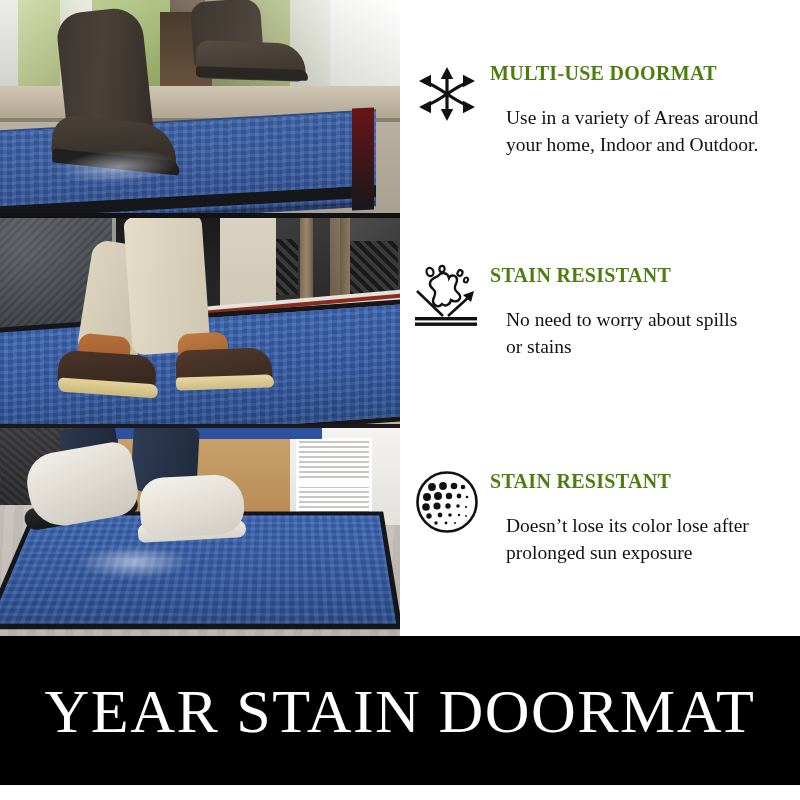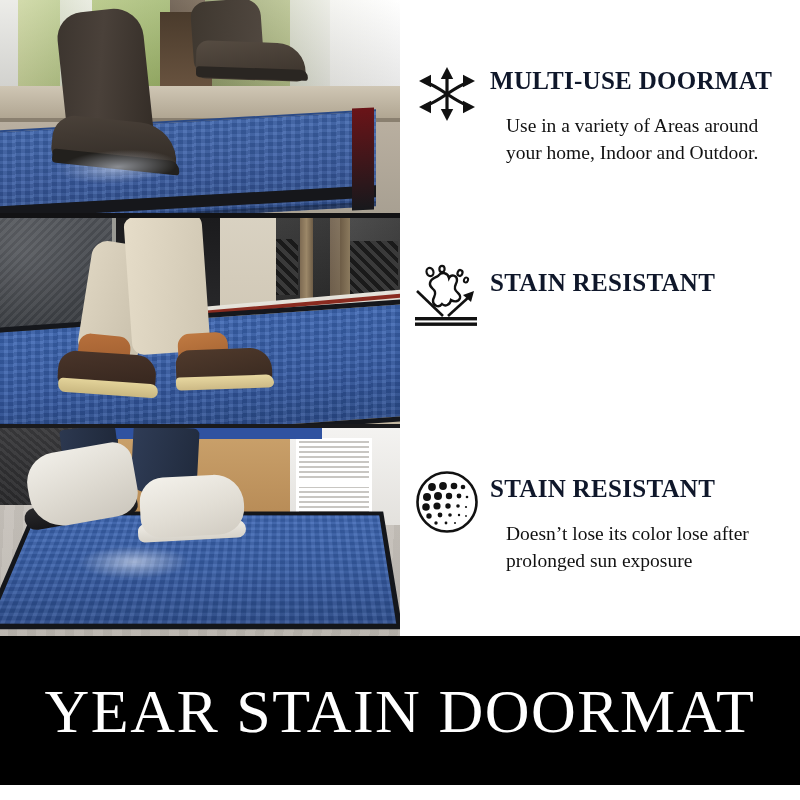--- a/index.html
+++ b/index.html
@@ -393,25 +393,25 @@
     padding-top: 4px;
   }
   .feature-text {
     flex: 1 1 auto;
     padding-left: 4px;
     padding-right: 10px;
   }
   .feature-heading {
     font-family: "Liberation Serif", "DejaVu Serif", serif;
     font-weight: bold;
-    font-size: 25px;
+    font-size: 20px;
     line-height: 30px;
     letter-spacing: 0.3px;
-    color: #0f172a;
-    margin: 8px 0 4px 0;
+    color: #4d7c0f;
+    margin: 0 0 4px 0;
     white-space: nowrap;
   }
   .feature-body {
     font-family: "Liberation Serif", "DejaVu Serif", serif;
     font-weight: normal;
     font-size: 19.5px;
     line-height: 27px;
     color: #111111;
     margin: 16px;
   }
@@ -569,20 +569,24 @@
 
             <line x1="34" y1="52" x2="56" y2="32" stroke="#111111" stroke-width="2.6"></line>
             <polygon points="60,27 57,38 49,31" fill="#111111"></polygon>
 
             <rect x="1" y="53" width="62" height="3.4" fill="#111111"></rect>
             <rect x="1" y="58.5" width="62" height="3.4" fill="#111111"></rect>
           </svg>
         </div>
         <div class="feature-text">
           <h2 class="feature-heading">STAIN RESISTANT</h2>
+          <p class="feature-body">
+            <span>No need to worry about spills</span><br>
+            <span>or stains</span>
+          </p>
         </div>
       </div>
 
       <div class="feature feature-3">
         <div class="feature-icon">
           <svg width="64" height="64" viewBox="0 0 64 64" aria-hidden="true">
             <circle cx="32" cy="32" r="29.5" fill="none" stroke="#111111" stroke-width="2.6"></circle>
             <g fill="#111111">
 
               <circle cx="17" cy="17" r="3.9"></circle>

